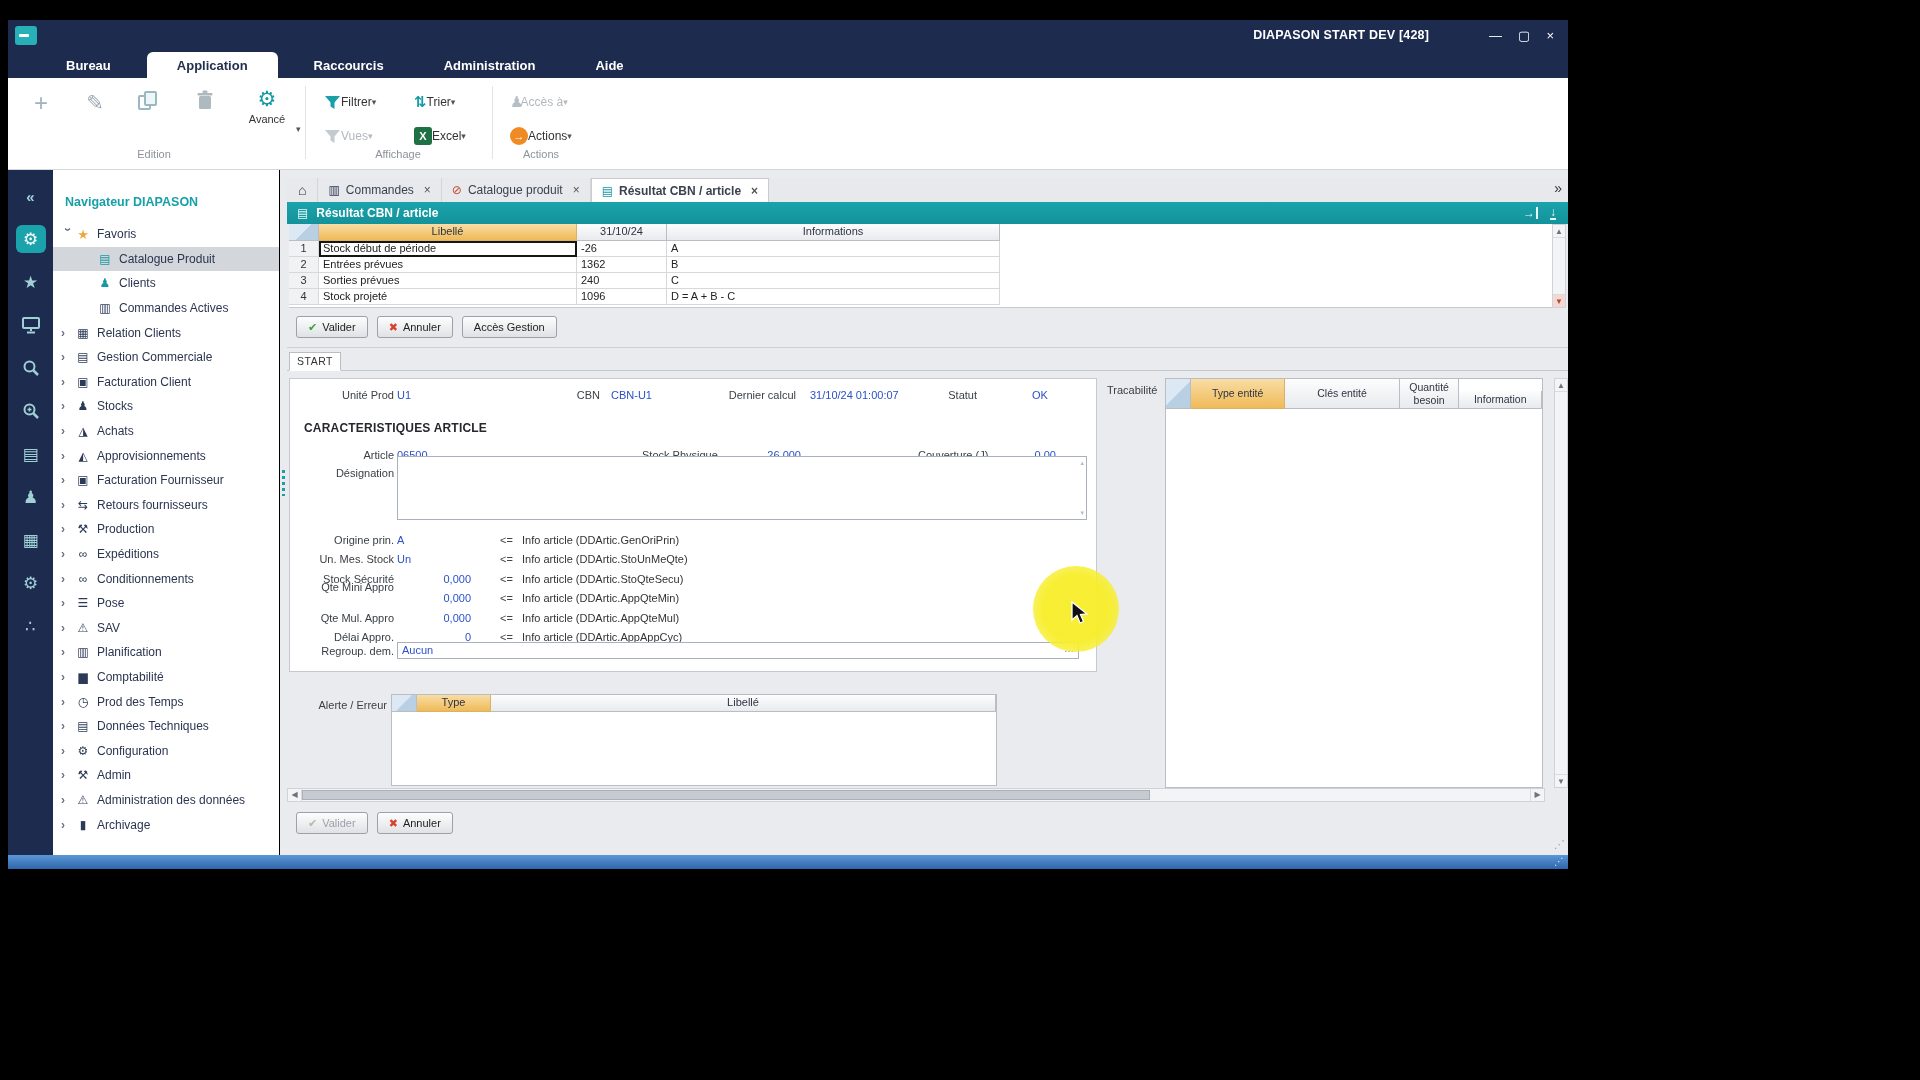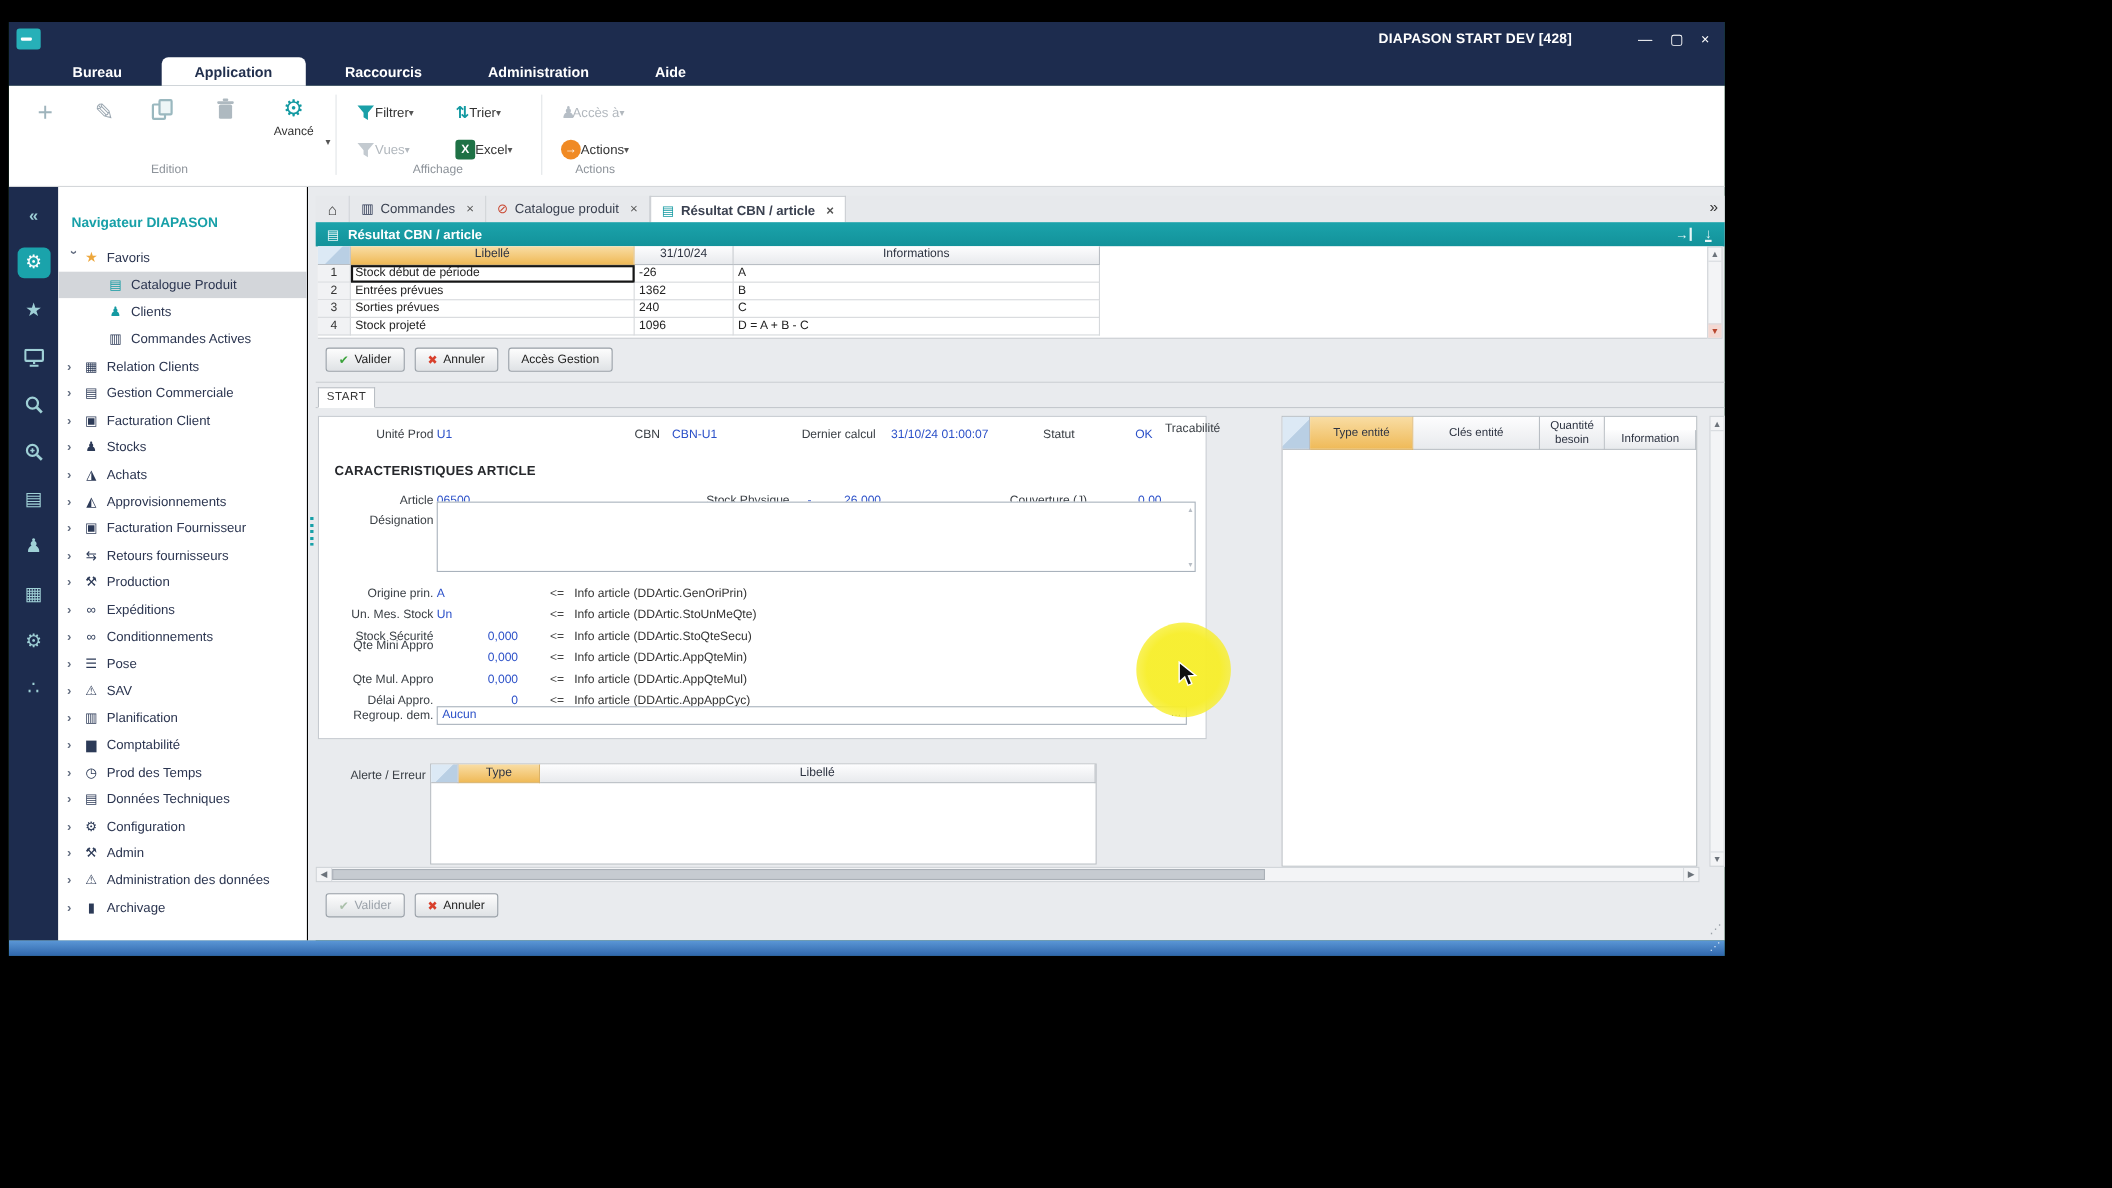--- a/index.html
+++ b/index.html
@@ -137,21 +137,21 @@
   
   .alabel{position:absolute;left:10px;top:529px;width:90px;text-align:right;font-size:11px;color:#3b4046;white-space:nowrap;}
   .atable{position:absolute;left:104px;top:524px;width:606px;height:92px;background:#fff;border:1px solid #b9bec4;}
   .thead{display:flex;height:17px;}
   .acell{border-right:1px solid #b9bec4;border-bottom:1px solid #b9bec4;font-size:11px;text-align:center;color:#2e3442;line-height:15px;}
   .acell.corner{width:25px;background:linear-gradient(135deg,#dce9f5 49%,#b9cfe4 51%);}
   .acell.type{width:74px;background:linear-gradient(#f9dda4,#efba58);border-color:#d9b26a;}
   .acell.lib{flex:1;background:linear-gradient(#fdfdfe,#e8eaed);}
 
   
-  .tlabel2{position:absolute;left:772px;top:214px;font-size:11px;color:#3b4046;}
+  .tlabel2{position:absolute;left:820px;top:214px;font-size:11px;color:#3b4046;}
   .ttable{position:absolute;left:878px;top:208px;width:378px;height:410px;background:#fff;border:1px solid #b9bec4;}
   .thead2{display:flex;height:30px;}
   .tcell{border-right:1px solid #b9bec4;border-bottom:1px solid #b9bec4;font-size:10.5px;line-height:1.15;color:#2e3442;
     display:flex;align-items:center;justify-content:center;text-align:center;padding:0 2px;}
   .tcell.corner{width:25px;background:linear-gradient(135deg,#dce9f5 49%,#b9cfe4 51%);}
   .tcell.orange{background:linear-gradient(#f9dda4,#efba58);border-color:#d9b26a;}
   .tcell.gray{background:linear-gradient(#fdfdfe,#e8eaed);}
 
   .hscroll{position:absolute;left:0;top:618px;width:1258px;height:14px;background:#f3f4f6;border:1px solid #cfd3d7;}
   .hsarr{position:absolute;top:0;bottom:0;width:14px;text-align:center;font-size:8px;color:#6c737b;line-height:12px;}

